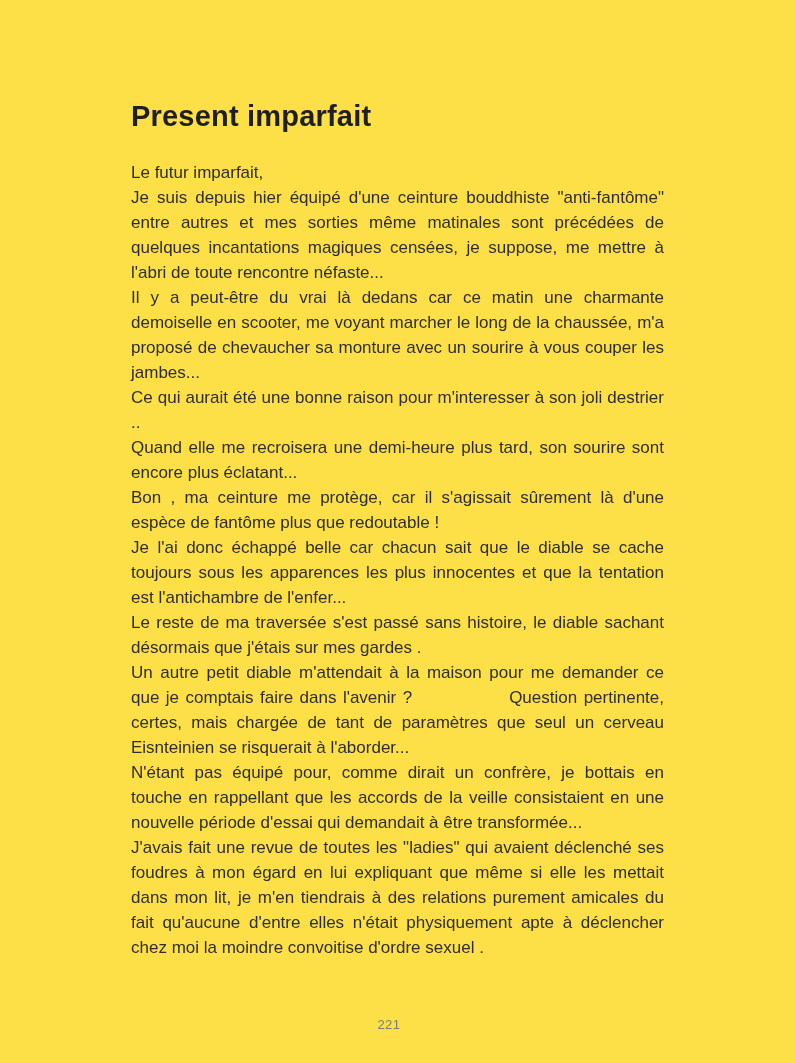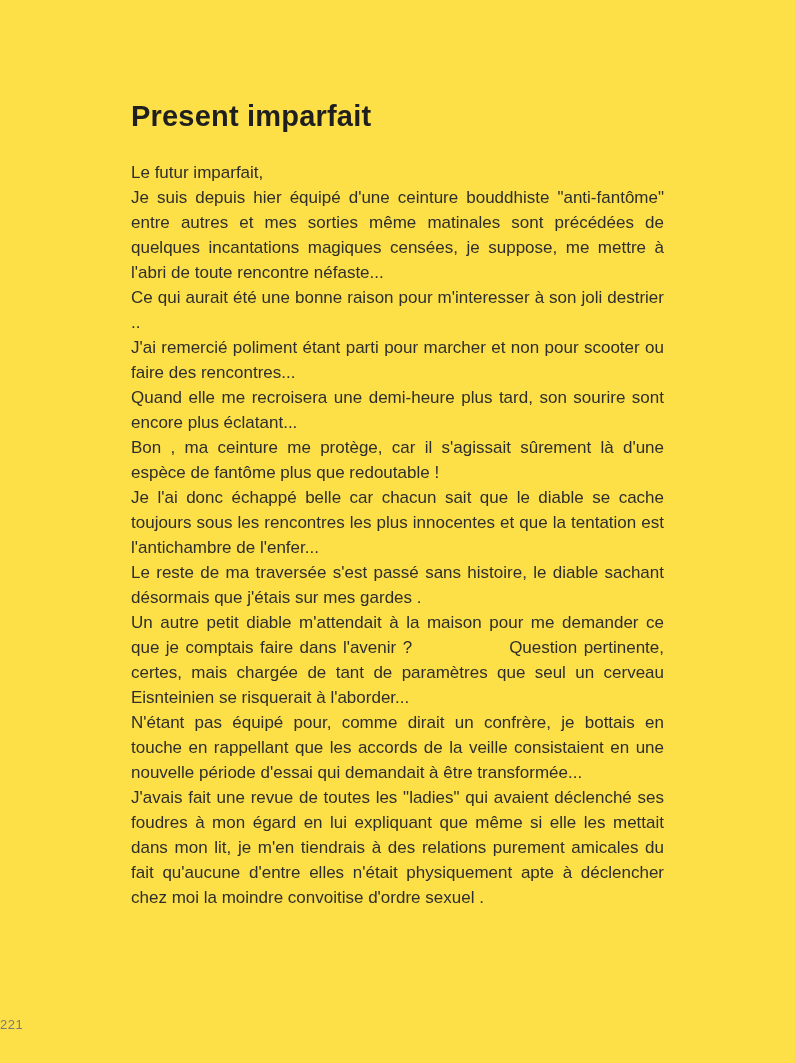--- a/index.html
+++ b/index.html
@@ -35,41 +35,42 @@
     font-size: 17px;
     line-height: 25px;
     text-align: justify;
     color: #2e2e2e;
   }
   .footer {
     position: absolute;
     left: 0;
     right: 17px;
     bottom: 30px;
+    text-align: center;
   }
   .page-number {
     font-size: 13px;
     color: #7a7a7a;
     letter-spacing: 0.5px;
   }
 </style>
 </head>
 <body>
 
 <div class="page">
   <div class="content">
     <h1 class="doc-title">Present imparfait</h1>
     <div class="body-text">
       <p>Le futur imparfait,</p>
       <p>Je suis depuis hier équipé d'une ceinture bouddhiste "anti-fantôme" entre autres et mes sorties même matinales sont précédées de quelques incantations magiques censées, je suppose, me mettre à l'abri de toute rencontre néfaste...</p>
+      <p>Il y a peut-être du vrai là dedans car ce matin une charmante demoiselle en scooter, me voyant marcher le long de la chaussée, m'a proposé de chevaucher sa monture avec un sourire à vous couper les jambes...</p>
       <p>Ce qui aurait été une bonne raison pour m'interesser à son joli destrier ..</p>
-      <p>J'ai remercié poliment étant parti pour marcher et non pour scooter ou faire des rencontres...</p>
       <p>Quand elle me recroisera une demi-heure plus tard, son sourire sont encore plus éclatant...</p>
       <p>Bon , ma ceinture me protège, car il s'agissait sûrement là d'une espèce de fantôme plus que redoutable !</p>
-      <p>Je l'ai donc échappé belle car chacun sait que le diable se cache toujours sous les rencontres les plus innocentes et que la tentation est l'antichambre de l'enfer...</p>
+      <p>Je l'ai donc échappé belle car chacun sait que le diable se cache toujours sous les apparences les plus innocentes et que la tentation est l'antichambre de l'enfer...</p>
       <p>Le reste de ma traversée s'est passé sans histoire, le diable sachant désormais que j'étais sur mes gardes .</p>
       <p>Un autre petit diable m'attendait à la maison pour me demander ce que je comptais faire dans l'avenir ?&nbsp;&nbsp;&nbsp;&nbsp;&nbsp;&nbsp;&nbsp;&nbsp;&nbsp;&nbsp;&nbsp;&nbsp;&nbsp;&nbsp; Question pertinente, certes, mais chargée de tant de paramètres que seul un cerveau Eisnteinien se risquerait à l'aborder...</p>
       <p>N'étant pas équipé pour, comme dirait un confrère, je bottais en touche en rappellant que les accords de la veille consistaient en une nouvelle période d'essai qui demandait à être transformée...</p>
       <p>J'avais fait une revue de toutes les "ladies" qui avaient déclenché ses foudres à mon égard en lui expliquant que même si elle les mettait dans mon lit, je m'en tiendrais à des relations purement amicales du fait qu'aucune d'entre elles n'était physiquement apte à déclencher chez moi la moindre convoitise d'ordre sexuel .</p>
     </div>
   </div>
   <div class="footer">
     <span class="page-number">221</span>
   </div>
 </div>

